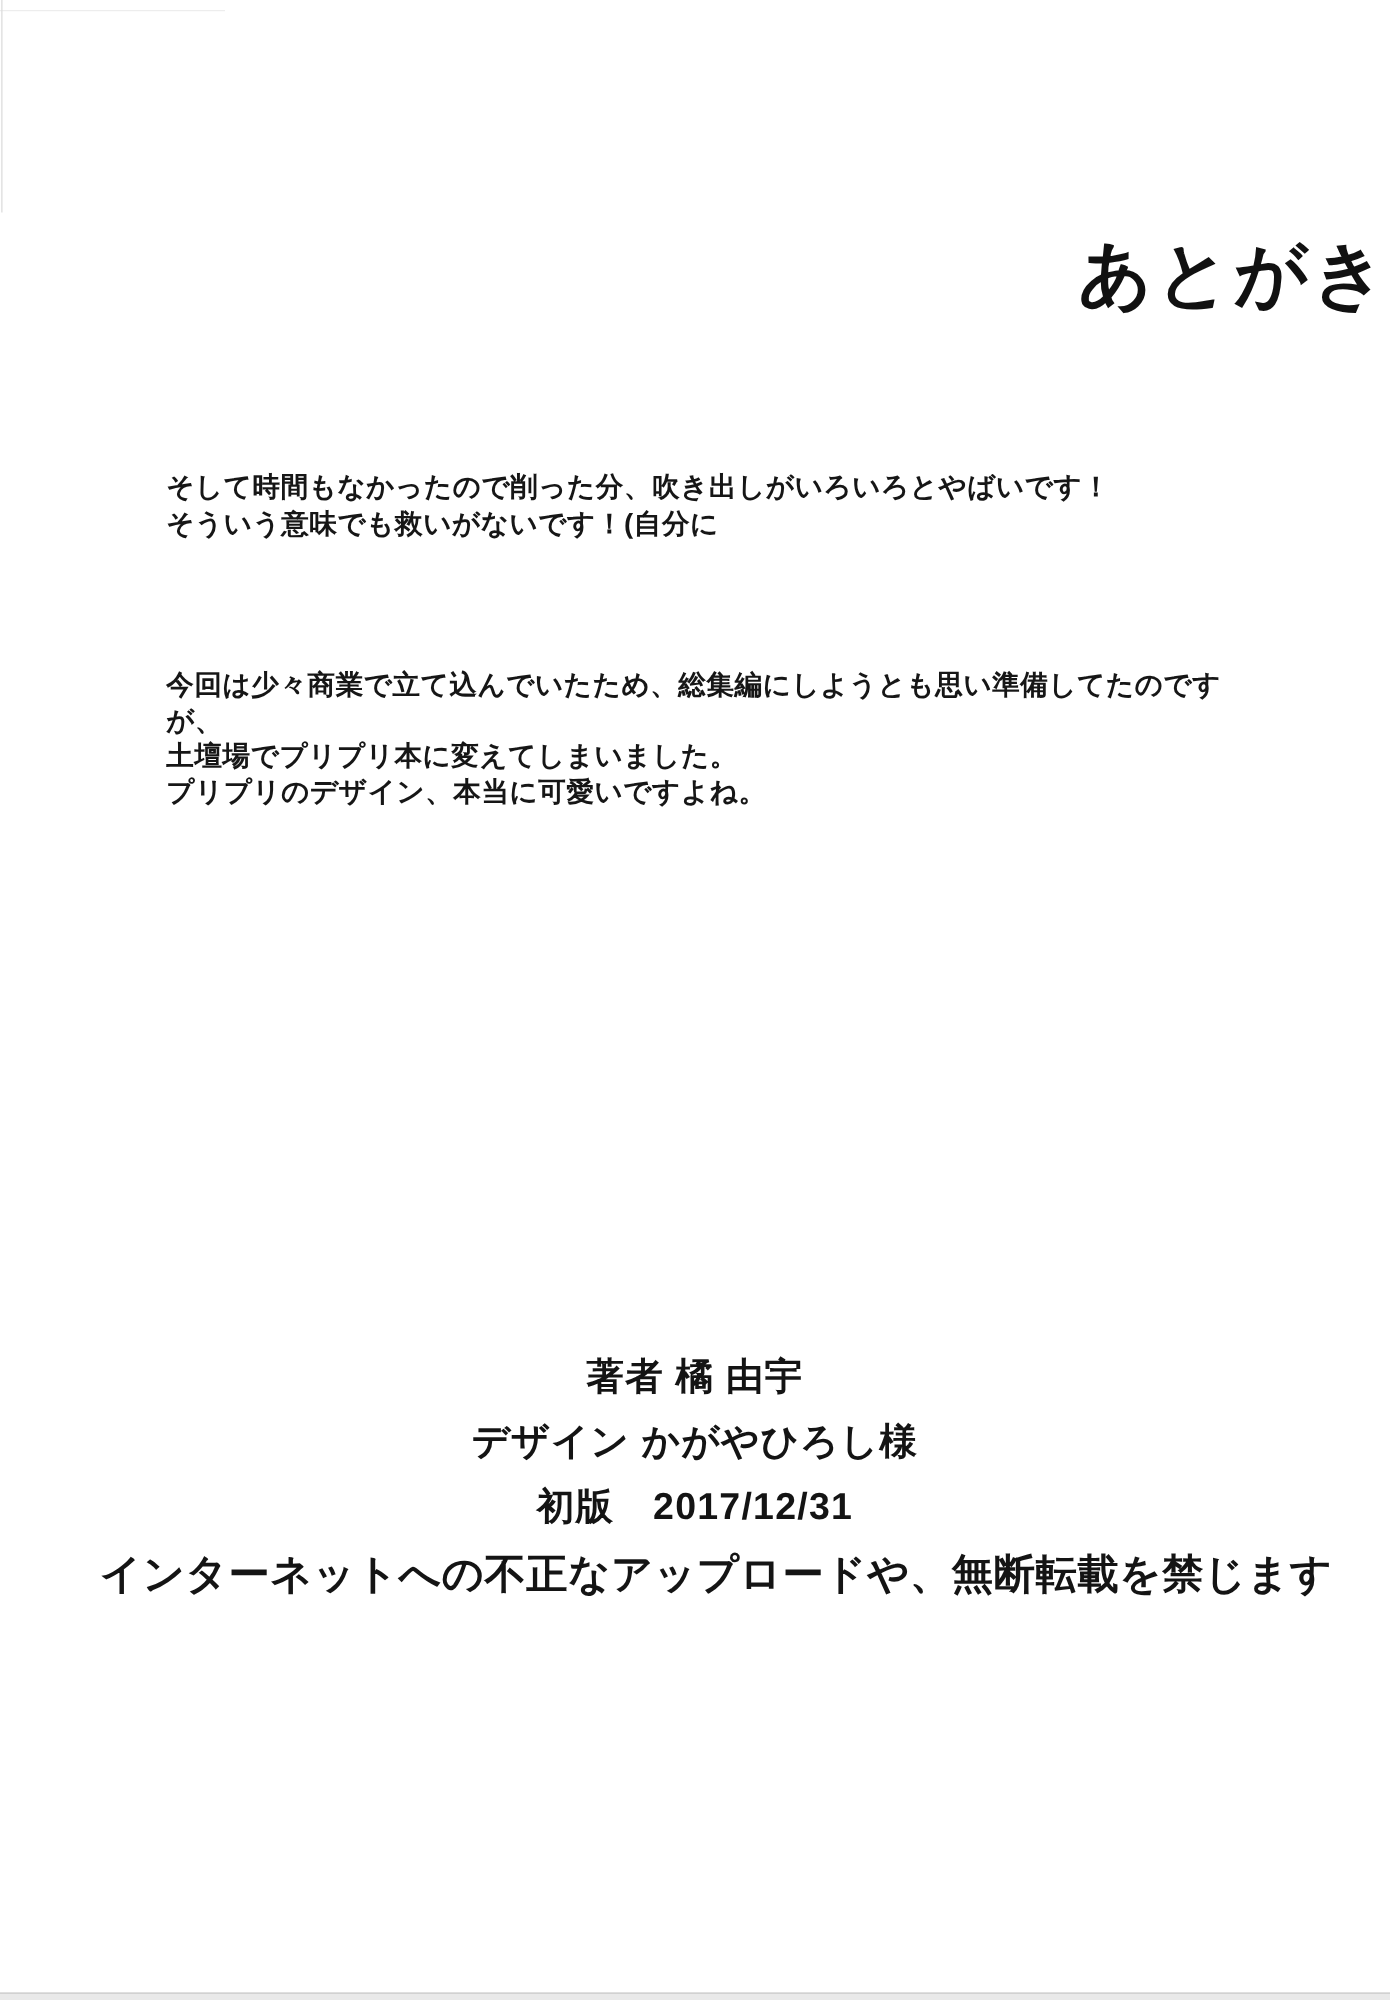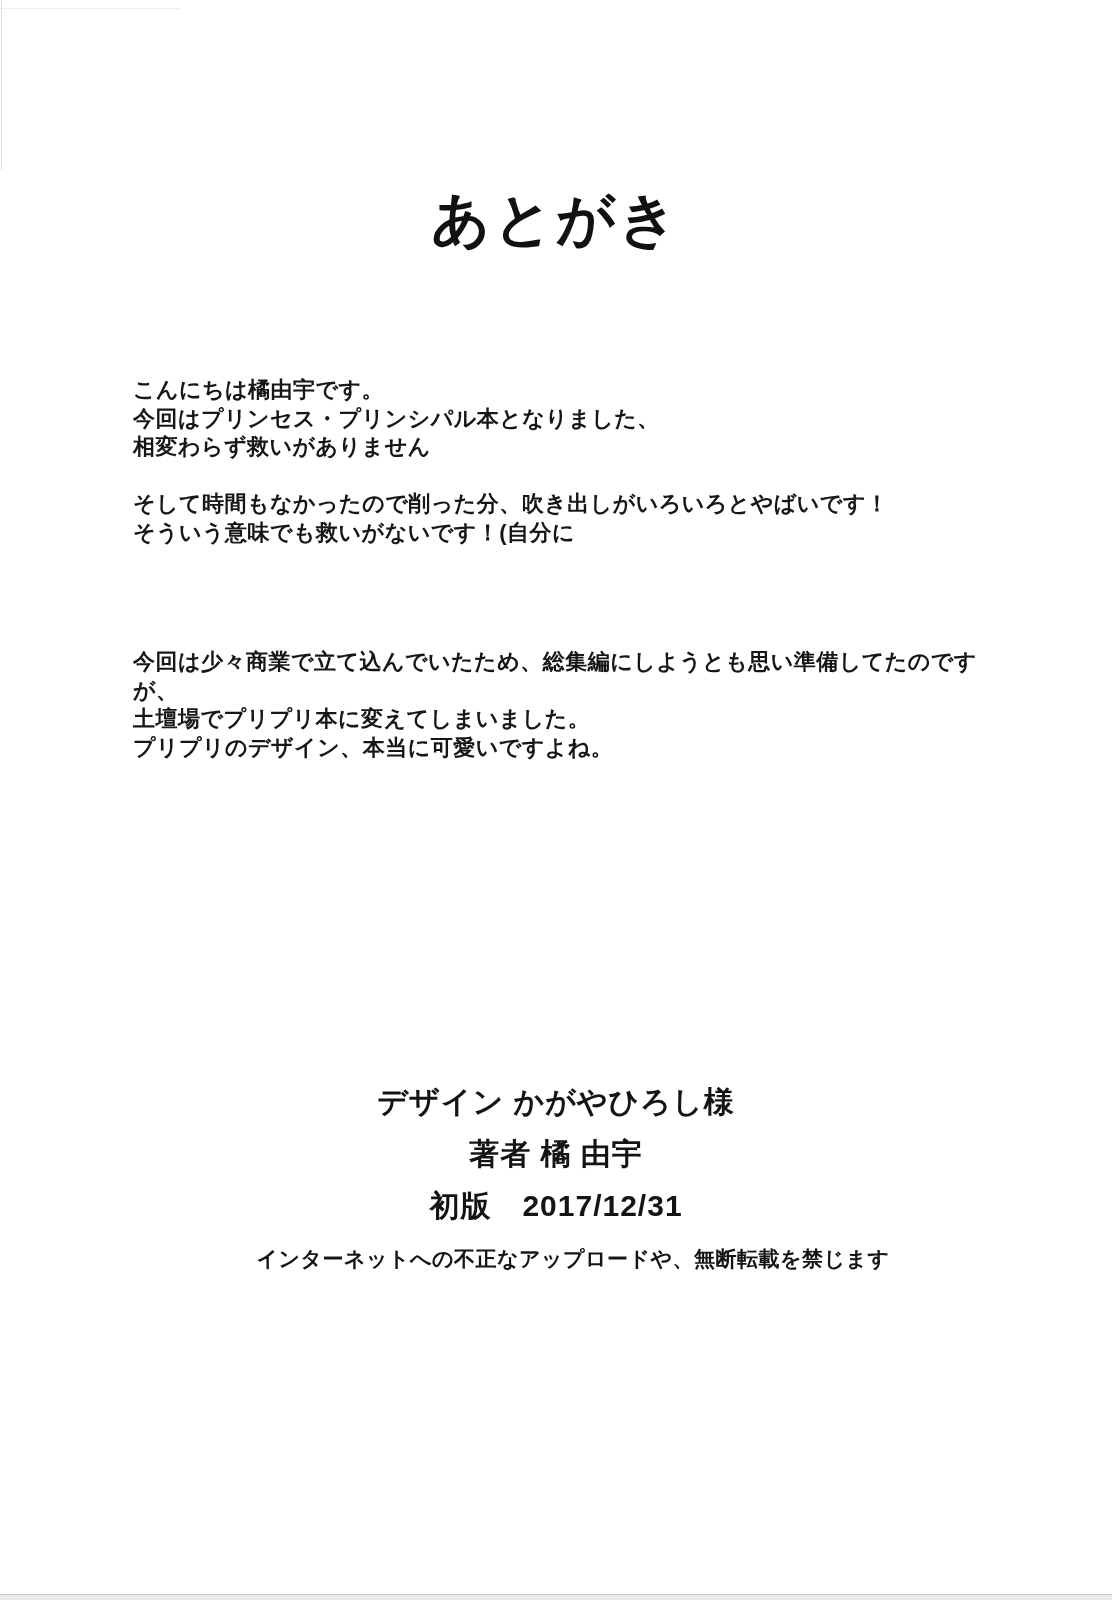--- a/index.html
+++ b/index.html
@@ -16,21 +16,21 @@
     color: #151515;
     overflow: hidden;
   }
   
   .title {
     position: absolute;
     top: 186px;
     left: 0;
     width: 100%;
     margin: 0;
-    text-align: center;
+    text-align: right;
     font-family: "DejaVu Serif", serif;
     font-weight: 700;
     font-size: 58px;
     line-height: 1.15;
     letter-spacing: 3px;
     color: #111111;
   }
   
   .body-text {
     position: absolute;
@@ -66,21 +66,21 @@
     font-size: 30px;
     line-height: 52px;
     letter-spacing: 1px;
   }
   .notice-minor {
     font-size: 30px;
     line-height: 52px;
     letter-spacing: 1px;
   }
   .notice-upload {
-    font-size: 21px;
+    font-size: 33px;
     line-height: 53px;
     letter-spacing: 0.5px;
     padding-left: 34px;
   }
   
   .scan-edge-bottom {
     position: absolute;
     left: 0;
     bottom: 0;
     width: 100%;
@@ -106,33 +106,30 @@
   }
 </style>
 </head>
 <body>
 
 <div class="page">
 
   <h1 class="title">あとがき</h1>
 
   <div class="body-text">
-    <p class="para para-1">こんにちは橘由宇です。
-今回はプリンセス・プリンシパル本となりました、
-相変わらず救いがありません</p>
     <p class="para para-2">そして時間もなかったので削った分、吹き出しがいろいろとやばいです！
 そういう意味でも救いがないです！(自分に</p>
     <p class="para para-3">今回は少々商業で立て込んでいたため、総集編にしようとも思い準備してたのですが、
 土壇場でプリプリ本に変えてしまいました。
 プリプリのデザイン、本当に可愛いですよね。</p>
   </div>
 
   <div class="colophon">
+    <div class="credit">著者 橘 由宇</div>
     <div class="credit">デザイン かがやひろし様</div>
-    <div class="credit">著者 橘 由宇</div>
     <div class="credit">初版　2017/12/31</div>
     <div class="notice-upload">インターネットへの不正なアップロードや、無断転載を禁じます</div>
   </div>
 
   <div class="scan-edge-top"></div>
   <div class="scan-edge-left"></div>
   <div class="scan-edge-bottom"></div>
 
 </div>
 

